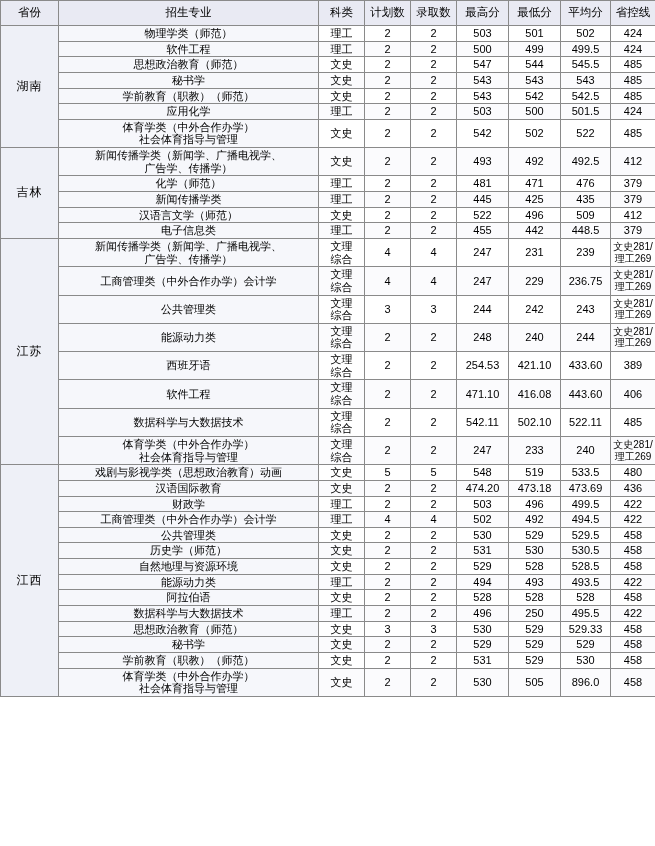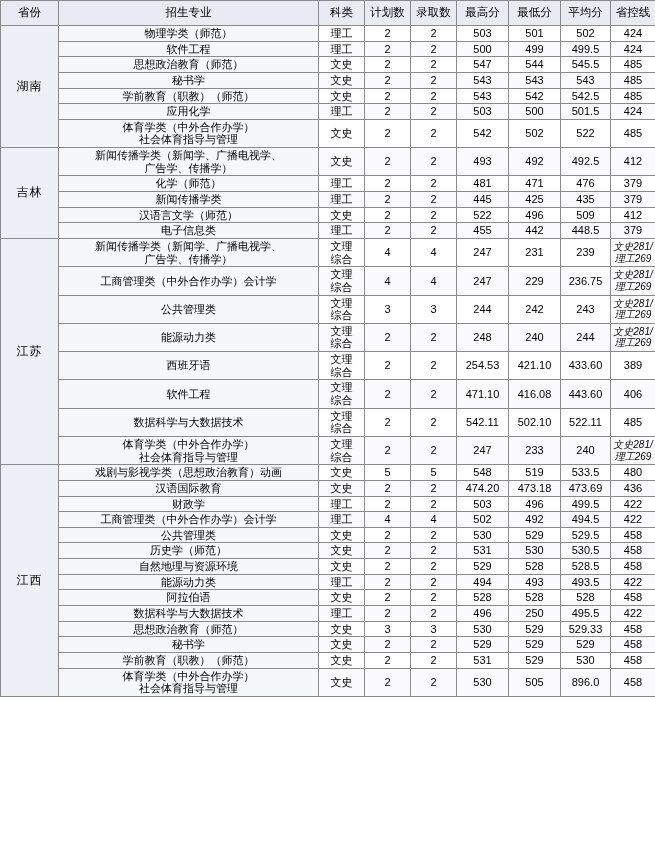--- a/index.html
+++ b/index.html
@@ -58,21 +58,21 @@
   }
   col.c-prov { width: 58px; }
   col.c-major { width: 260px; }
   col.c-kelei { width: 46px; }
   col.c-plan { width: 46px; }
   col.c-take { width: 46px; }
   col.c-max { width: 52px; }
   col.c-min { width: 52px; }
   col.c-avg { width: 50px; }
   col.c-line { width: 45px; }
-  .small { font-size: 10px; font-style: italic; }
+  .small { font-size: 10px; }
 </style>
 </head>
 <body>
 
 <table class="admission">
   <colgroup>
     <col class="c-prov">
       <col class="c-major">
       <col class="c-kelei">
       <col class="c-plan">

